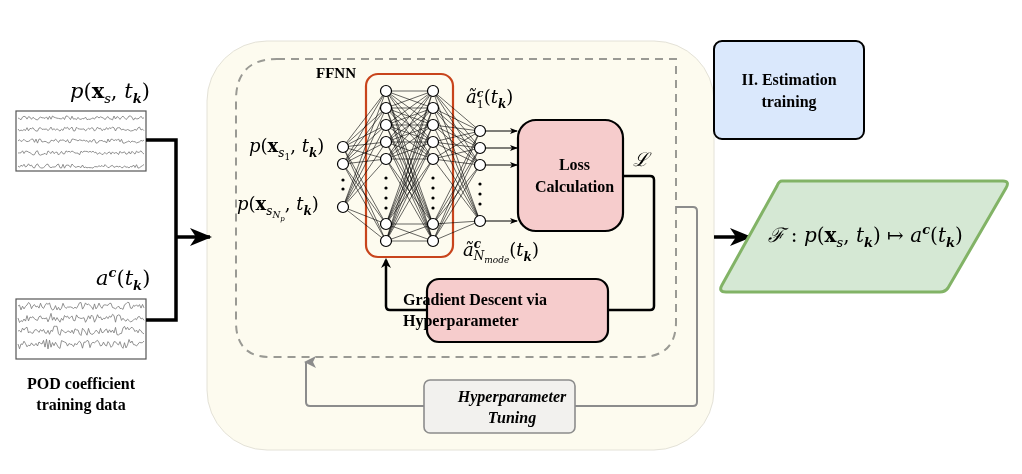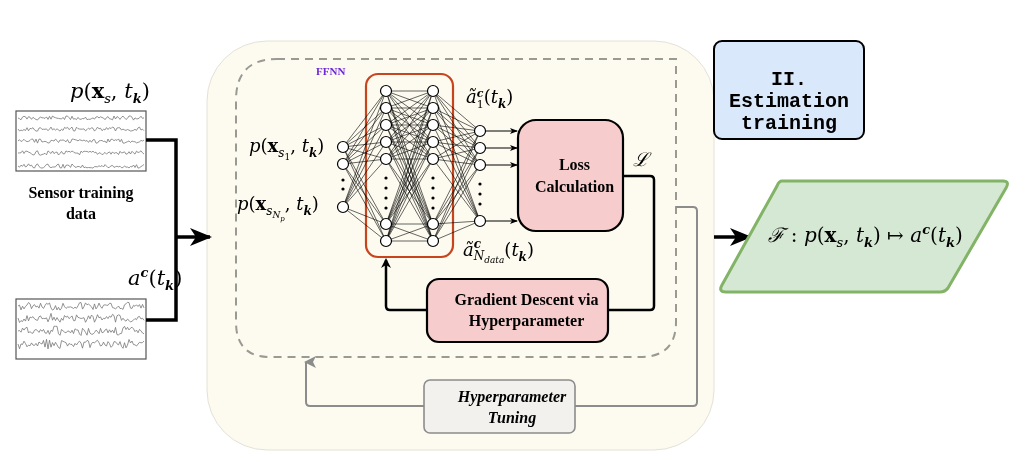--- a/index.html
+++ b/index.html
@@ -220,70 +220,70 @@
   <line x1="714" y1="237" x2="750" y2="237" stroke="#000" stroke-width="3.5" marker-end="url(#arrowBig)"></line>
 
   <path d="M782,181 L1003,181 Q1010,181 1006,188 L948,288 Q945,292 940,292 L726,292 Q718,292 722,285 L777,186 Q779,181 782,181 Z" fill="#d5e8d4" stroke="#82b366" stroke-width="3"></path>
 </svg>
 
 <div style="position:absolute;left:0;top:0;width:1022px;height:474px;">
 
   <div style="position:absolute;left:70px;top:78px;font-size:21px;white-space:nowrap;">
     <span class="math">p</span><span class="mathrm">(</span><span class="mathbold">x</span><sub class="math" style="font-size:13px;">s</sub><span class="mathrm">, </span><span class="math">t</span><sub class="math" style="font-size:13px;font-weight:bold;">k</sub><span class="mathrm">)</span>
   </div>
-  <div class="bold-serif" style="position:absolute;left:14px;top:182px;width:134px;text-align:center;font-size:16px;line-height:21px;">
-    <div>Sensor training</div>
-    <div>data</div>
-  </div>
-
-  <div style="position:absolute;left:96px;top:265px;font-size:21px;white-space:nowrap;margin-left:32px;">
+
+  <div style="position:absolute;left:96px;top:265px;font-size:21px;white-space:nowrap;">
     <span class="math">a</span><sup class="math" style="font-size:13px;font-weight:bold;">c</sup><span class="mathrm">(</span><span class="math">t</span><sub class="math" style="font-size:13px;font-weight:bold;">k</sub><span class="mathrm">)</span>
   </div>
-
-  <div class="bold-serif" style="position:absolute;left:316px;top:65px;font-size:11px;color:#6d28d9;">FFNN</div>
+  <div class="bold-serif" style="position:absolute;left:6px;top:373px;width:150px;text-align:center;font-size:16px;line-height:21px;">
+    <div>POD coefficient</div>
+    <div>training data</div>
+  </div>
+
+  <div class="bold-serif" style="position:absolute;left:316px;top:65px;font-size:15px;color:#000000;">FFNN</div>
 
   <div style="position:absolute;left:249px;top:135px;font-size:18px;white-space:nowrap;">
     <span class="math">p</span><span class="mathrm">(</span><span class="mathbold">x</span><sub class="math" style="font-size:12px;margin-top:25px;"><span>s</span><sub class="mathrm" style="font-size:9px;">1</sub></sub><span class="mathrm">, </span><span class="math">t</span><sub class="math" style="font-size:12px;font-weight:bold;">k</sub><span class="mathrm">)</span>
   </div>
 
   <div style="position:absolute;left:237px;top:193px;font-size:18px;white-space:nowrap;">
     <span class="math">p</span><span class="mathrm">(</span><span class="mathbold">x</span><sub class="math" style="font-size:12px;"><span>s</span><sub class="math" style="font-size:9px;"><span>N</span><sub class="math" style="font-size:7px;">p</sub></sub></sub><span class="mathrm">, </span><span class="math">t</span><sub class="math" style="font-size:12px;font-weight:bold;">k</sub><span class="mathrm">)</span>
   </div>
 
   <div style="position:absolute;left:466px;top:86px;font-size:18px;white-space:nowrap;">
     <span class="math">ã</span><span style="display:inline-flex;flex-direction:column;vertical-align:middle;line-height:11px;font-size:11px;">
         <span class="math" style="font-weight:bold;">c</span>
         <span class="mathrm">1</span>
       </span><span class="mathrm">(</span><span class="math">t</span><sub class="math" style="font-size:12px;font-weight:bold;">k</sub><span class="mathrm">)</span>
   </div>
 
   <div style="position:absolute;left:463px;top:238px;font-size:18px;white-space:nowrap;">
     <span class="math">ã</span><span style="display:inline-flex;flex-direction:column;vertical-align:middle;line-height:12px;font-size:12px;">
         <span class="math" style="font-weight:bold;">c</span>
-        <span class="math"><span>N</span><sub style="font-size:9px;">data</sub></span>
+        <span class="math"><span>N</span><sub style="font-size:9px;">mode</sub></span>
       </span><span class="mathrm">(</span><span class="math">t</span><sub class="math" style="font-size:12px;font-weight:bold;">k</sub><span class="mathrm">)</span>
   </div>
 
   <div class="bold-serif" style="position:absolute;left:518px;top:154px;width:113px;text-align:center;font-size:16px;line-height:22px;">
     <div>Loss</div>
     <div>Calculation</div>
   </div>
   <div class="math" style="position:absolute;left:633px;top:146px;font-size:19px;">ℒ</div>
 
-  <div class="bold-serif" style="position:absolute;left:438px;top:289px;width:177px;text-align:center;font-size:16px;line-height:21px;">
+  <div class="bold-serif" style="position:absolute;left:403px;top:289px;width:177px;text-align:left;font-size:16px;line-height:21px;">
     <div>Gradient Descent via</div>
     <div>Hyperparameter</div>
   </div>
 
   <div class="bold-serif" style="position:absolute;left:424px;top:386px;width:176px;text-align:center;font-size:16px;line-height:21px;font-style:italic;">
     <div>Hyperparameter</div>
     <div>Tuning</div>
   </div>
 
-  <div class="bold-serif" style="position:absolute;left:714px;top:69px;width:150px;text-align:center;font-size:20px;line-height:22px;font-family:Liberation Mono, monospace;">
+  <div class="bold-serif" style="position:absolute;left:714px;top:69px;width:150px;text-align:center;font-size:16px;line-height:22px;">
     <div>II. Estimation</div>
     <div>training</div>
   </div>
 
   <div style="position:absolute;left:768px;top:221px;font-size:20px;white-space:nowrap;">
     <span class="math">ℱ</span><span class="mathrm"> : </span><span class="math">p</span><span class="mathrm">(</span><span class="mathbold">x</span><sub class="math" style="font-size:13px;">s</sub><span class="mathrm">, </span><span class="math">t</span><sub class="math" style="font-size:13px;font-weight:bold;">k</sub><span class="mathrm">)</span><span class="mathrm"> ↦ </span><span class="math">a</span><sup class="math" style="font-size:13px;font-weight:bold;">c</sup><span class="mathrm">(</span><span class="math">t</span><sub class="math" style="font-size:13px;font-weight:bold;">k</sub><span class="mathrm">)</span>
   </div>
 </div>
 
 </body></html>

